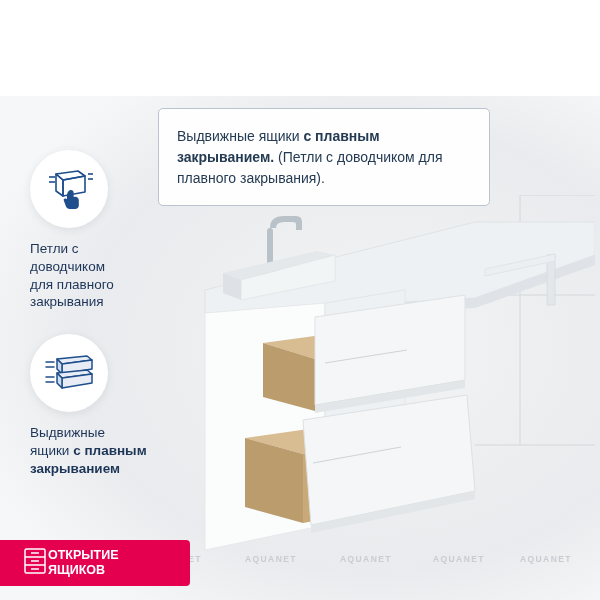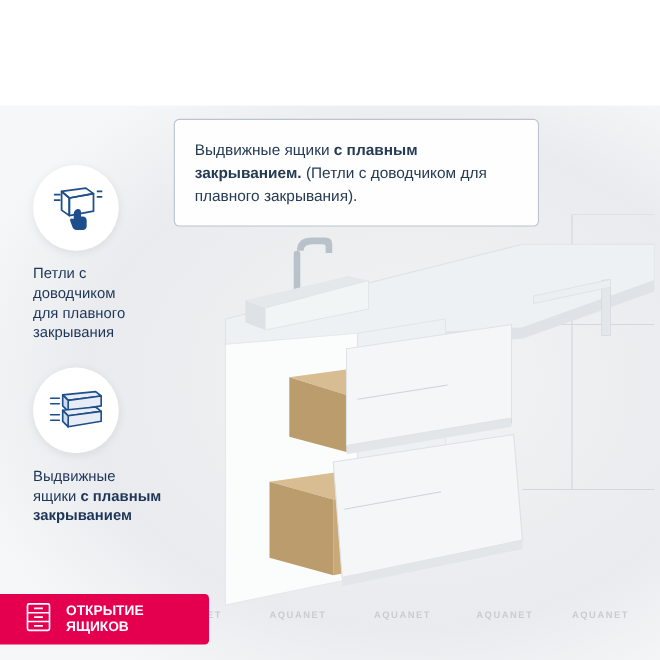--- a/index.html
+++ b/index.html
@@ -122,21 +122,20 @@
     display: flex;
     align-items: center;
     padding-left: 22px;
     box-sizing: border-box;
   }
   .pink-tag .tag-label {
     color: #ffffff;
     font-size: 12.5px;
     font-weight: bold;
     line-height: 1.2;
-    margin-left: 12px;
     text-transform: uppercase;
   }
   .watermarks {
     position: absolute;
     left: 40px;
     bottom: 30px;
     width: 560px;
     height: 16px;
   }
   .wm {

